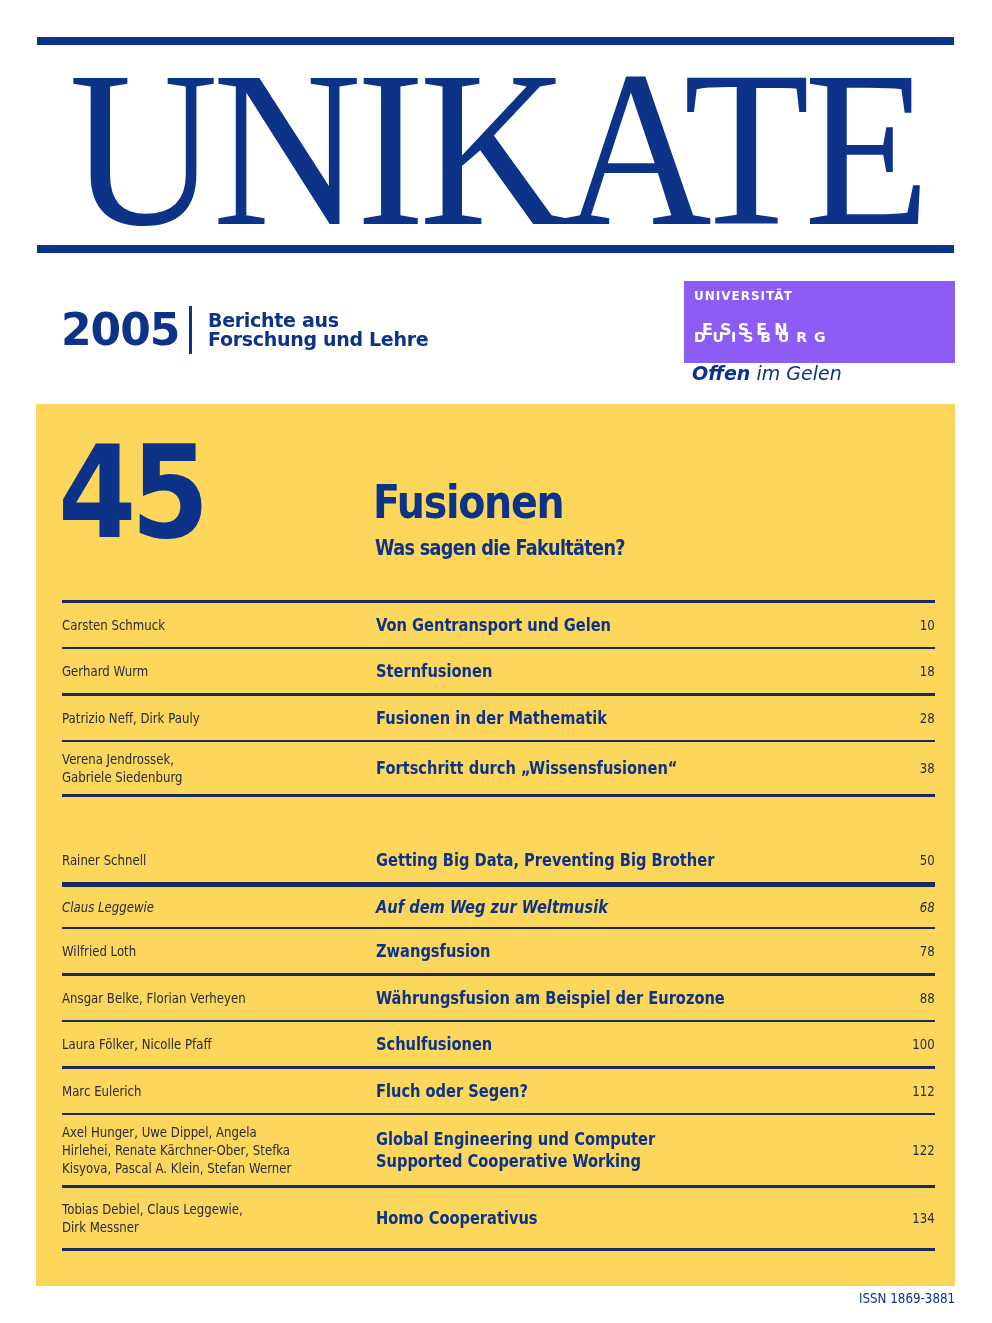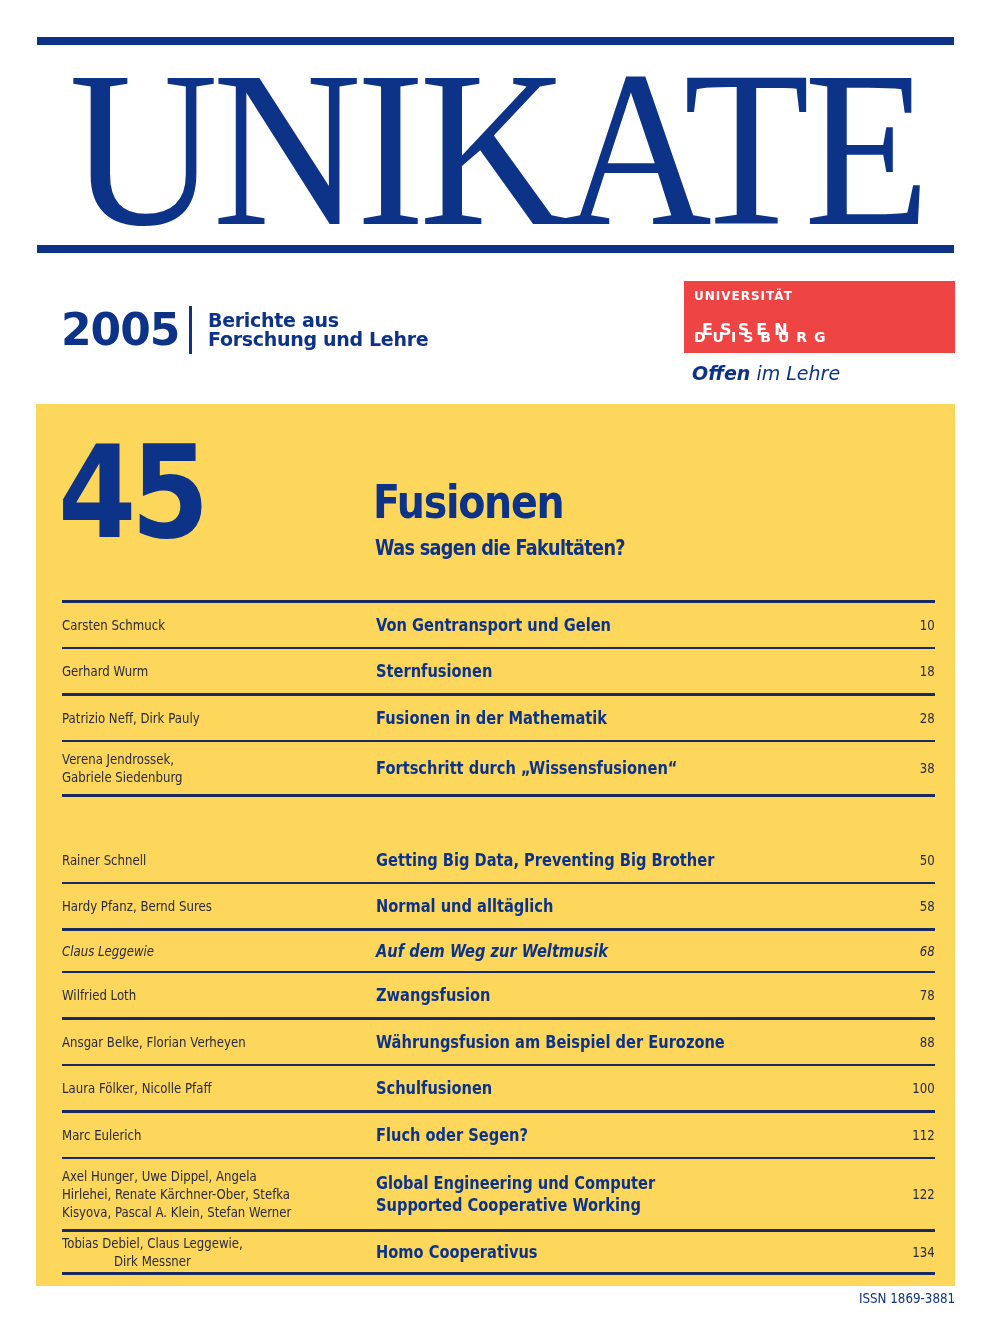--- a/index.html
+++ b/index.html
@@ -10,21 +10,21 @@
     position: absolute; left: 0; top: -12px; width: 917px; text-align: center;
     font-family: "Liberation Serif", "DejaVu Serif", serif; color: #0c3388;
     font-size: 222px; line-height: 222px; letter-spacing: -6px;
     transform: scaleX(0.93); transform-origin: center;
   }
   .year { position: absolute; left: 61px; top: 302px; font-family: "DejaVu Sans", sans-serif; font-weight: bold;
     font-size: 44px; color: #0c3388; letter-spacing: -1px; line-height: 56px; }
   .year-divider { position: absolute; left: 189px; top: 306px; width: 3px; height: 48px; background: #0c3388; }
   .subtitle { position: absolute; left: 208px; top: 311px; font-family: "DejaVu Sans", sans-serif; font-weight: bold;
     font-size: 19px; line-height: 19px; color: #0c3388; letter-spacing: -0.3px; }
-  .logo-box { position: absolute; left: 684px; top: 281px; width: 271px; height: 72px; background: #ef4444; color: #fff; }
+  .logo-box { position: absolute; left: 684px; top: 281px; width: 271px; height: 82px; background: #8b5cf6; color: #fff; }
   .logo-uni { position: absolute; left: 10px; top: 8px; font-family: "DejaVu Sans", sans-serif; font-weight: bold; font-size: 12px; letter-spacing: 1px; }
   .logo-duisburg { position: absolute; left: 10px; top: 26px; font-family: "DejaVu Sans", sans-serif; font-weight: bold; font-size: 14px; letter-spacing: 7px; margin-top: 22px; }
   .logo-essen { position: absolute; left: 18px; top: 39px; font-family: "DejaVu Sans", sans-serif; font-weight: bold; font-size: 16px; letter-spacing: 7px; }
   .logo-tagline { position: absolute; left: 692px; top: 362px; font-family: "DejaVu Sans", sans-serif; font-style: italic; font-size: 19px; color: #0c3388; }
   .logo-tagline b { font-weight: bold; }
   .panel { position: absolute; left: 36px; top: 404px; width: 919px; height: 882px; background: #fdd75c; }
   .issue-num { position: absolute; left: 58px; top: 418px; font-family: "DejaVu Sans", sans-serif; font-weight: bold; font-size: 128px; line-height: 150px;
     color: #0c3388; letter-spacing: -6px; transform: scaleX(0.88); transform-origin: left; }
   .theme-title { position: absolute; left: 373px; top: 474px; font-family: "DejaVu Sans", sans-serif; font-weight: bold; font-size: 46px; line-height: 56px;
     color: #0c3388; letter-spacing: -1.5px; transform: scaleX(0.86); transform-origin: left; }
@@ -55,21 +55,21 @@
 <div class="subtitle">
   <div>Berichte aus</div>
   <div>Forschung und Lehre</div>
 </div>
 
 <div class="logo-box">
   <div class="logo-uni">UNIVERSITÄT</div>
   <div class="logo-duisburg">DUISBURG</div>
   <div class="logo-essen">ESSEN</div>
 </div>
-<div class="logo-tagline"><b>Offen</b><span> im Lehre</span></div>
+<div class="logo-tagline"><b>Offen</b><span> im Gelen</span></div>
 
 <div class="panel"></div>
 <div class="issue-num">45</div>
 <div class="theme-title">Fusionen</div>
 <div class="theme-sub">Was sagen die Fakultäten?</div>
 
 <div class="toc" id="toc">
     <div class="rule"></div>
     <div class="row" style="height: 44px;">
       <div class="author">
@@ -115,29 +115,20 @@
     <div class="row" style="height: 44px; margin-top: 41px;">
       <div class="author">
         <div>Rainer Schnell</div>
       </div>
       <div class="title">
         <div>Getting Big Data, Preventing Big Brother</div>
       </div>
       <div class="page">50</div>
     </div>
     <div class="rule thin"></div>
-    <div class="row" style="height: 44px;">
-      <div class="author">
-        <div>Hardy Pfanz, Bernd Sures</div>
-      </div>
-      <div class="title">
-        <div>Normal und alltäglich</div>
-      </div>
-      <div class="page">58</div>
-    </div>
     <div class="rule"></div>
     <div class="row" style="height: 40px; font-style: italic;">
       <div class="author">
         <div>Claus Leggewie</div>
       </div>
       <div class="title">
         <div>Auf dem Weg zur Weltmusik</div>
       </div>
       <div class="page">68</div>
     </div>
@@ -188,21 +179,21 @@
         <div>Hirlehei, Renate Kärchner-Ober, Stefka</div>
         <div>Kisyova, Pascal A. Klein, Stefan Werner</div>
       </div>
       <div class="title">
         <div>Global Engineering und Computer</div>
         <div>Supported Cooperative Working</div>
       </div>
       <div class="page">122</div>
     </div>
     <div class="rule"></div>
-    <div class="row" style="height: 40px; text-align: center;">
+    <div class="row" style="height: 60px;">
       <div class="author">
         <div>Tobias Debiel, Claus Leggewie,</div>
         <div>Dirk Messner</div>
       </div>
       <div class="title">
         <div>Homo Cooperativus</div>
       </div>
       <div class="page">134</div>
     </div>
     <div class="rule"></div>

